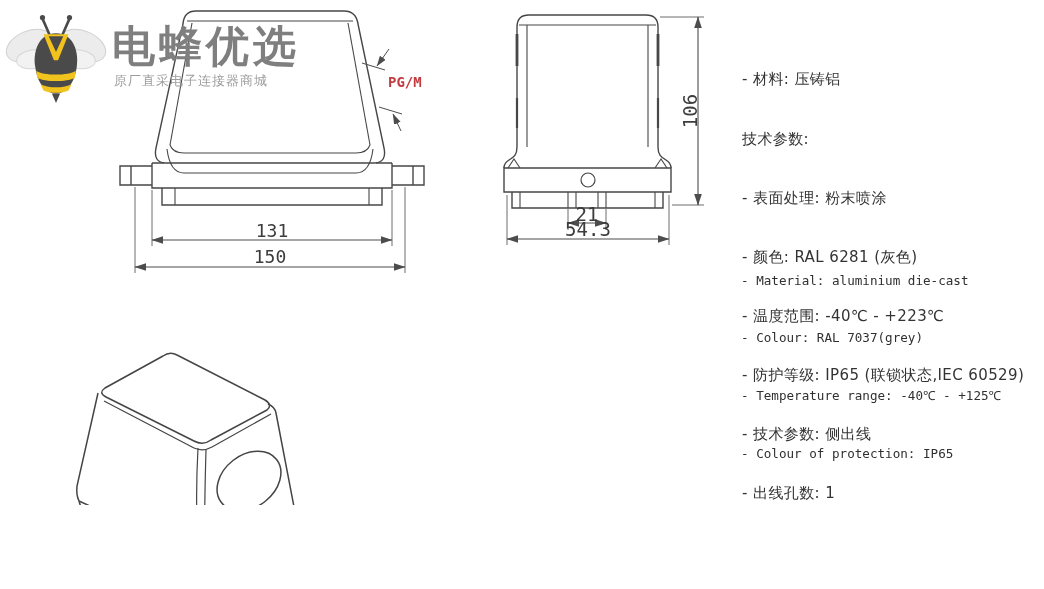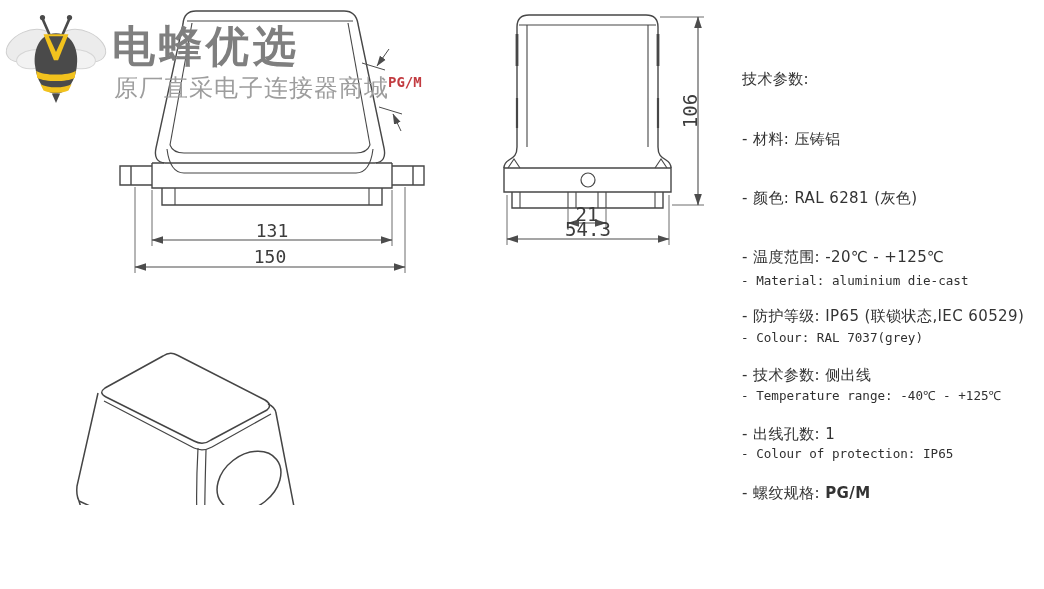--- a/index.html
+++ b/index.html
@@ -3,21 +3,21 @@
 <meta charset="utf-8">
 <style>
   html,body{margin:0;padding:0;background:#ffffff;}
   .stage{position:relative;width:1044px;height:505px;background:#ffffff;overflow:hidden;
          font-family:"Liberation Sans",sans-serif;}
   .abs{position:absolute;}
   svg{display:block;}
   
   .brand{position:absolute;left:112px;top:18px;font-size:43px;font-weight:700;
          color:#7f7f7f;letter-spacing:4px;font-family:"DejaVu Sans",sans-serif;white-space:pre;}
-  .tagline{position:absolute;left:114px;top:72px;font-size:24px;font-weight:400;
+  .tagline{position:absolute;left:114px;top:72px;font-size:13px;font-weight:400;
          color:#9d9d9d;letter-spacing:1px;font-family:Liberation Mono, monospace;white-space:pre;}
   
   .dim{position:absolute;transform:translate(-50%,-50%);color:#3c3c3c;
        font-family:"DejaVu Sans Mono","Liberation Mono",monospace;white-space:pre;}
   .dim-lg{font-size:18px;}
   .dim-sm{font-size:19px;}
   .dim-rot{transform:translate(-50%,-50%) rotate(-90deg);}
   .pgm{position:absolute;transform:translate(0,-50%);color:#c23b40;font-weight:700;
        font-size:14px;font-family:"DejaVu Sans Mono","Liberation Mono",monospace;}
   
@@ -150,24 +150,25 @@
   </div>
 
   <div class="dim dim-lg" style="left:272px;top:230px">131</div>
   <div class="dim dim-lg" style="left:270px;top:256px">150</div>
   <div class="dim dim-sm" style="left:587px;top:214px">21</div>
   <div class="dim dim-sm" style="left:588px;top:229px">54.3</div>
   <div class="dim dim-sm dim-rot" style="left:690px;top:111px">106</div>
   <div class="pgm" style="left:388px;top:82px">PG/M</div>
 
   <div class="spec-cn">
+    <div class="spec-line">- 材料: 压铸铝</div>
     <div class="spec-line">技术参数:</div>
-    <div class="spec-line">- 材料: 压铸铝</div>
+    <div class="spec-line">- 表面处理: 粉末喷涂</div>
     <div class="spec-line">- 颜色: RAL 6281 (灰色)</div>
-    <div class="spec-line">- 温度范围: -20℃ - +125℃</div>
+    <div class="spec-line">- 温度范围: -40℃ - +223℃</div>
     <div class="spec-line">- 防护等级: IP65 (联锁状态,IEC 60529)</div>
     <div class="spec-line">- 技术参数: 侧出线</div>
     <div class="spec-line">- 出线孔数: 1</div>
     <div class="spec-line"><span>- 螺纹规格: </span><b>PG/M</b></div>
   </div>
 
   <div class="spec-en">
     <div class="spec-line">- Material: aluminium die-cast</div>
     <div class="spec-line">- Colour: RAL 7037(grey)</div>
     <div class="spec-line">- Temperature range: -40℃ - +125℃</div>

